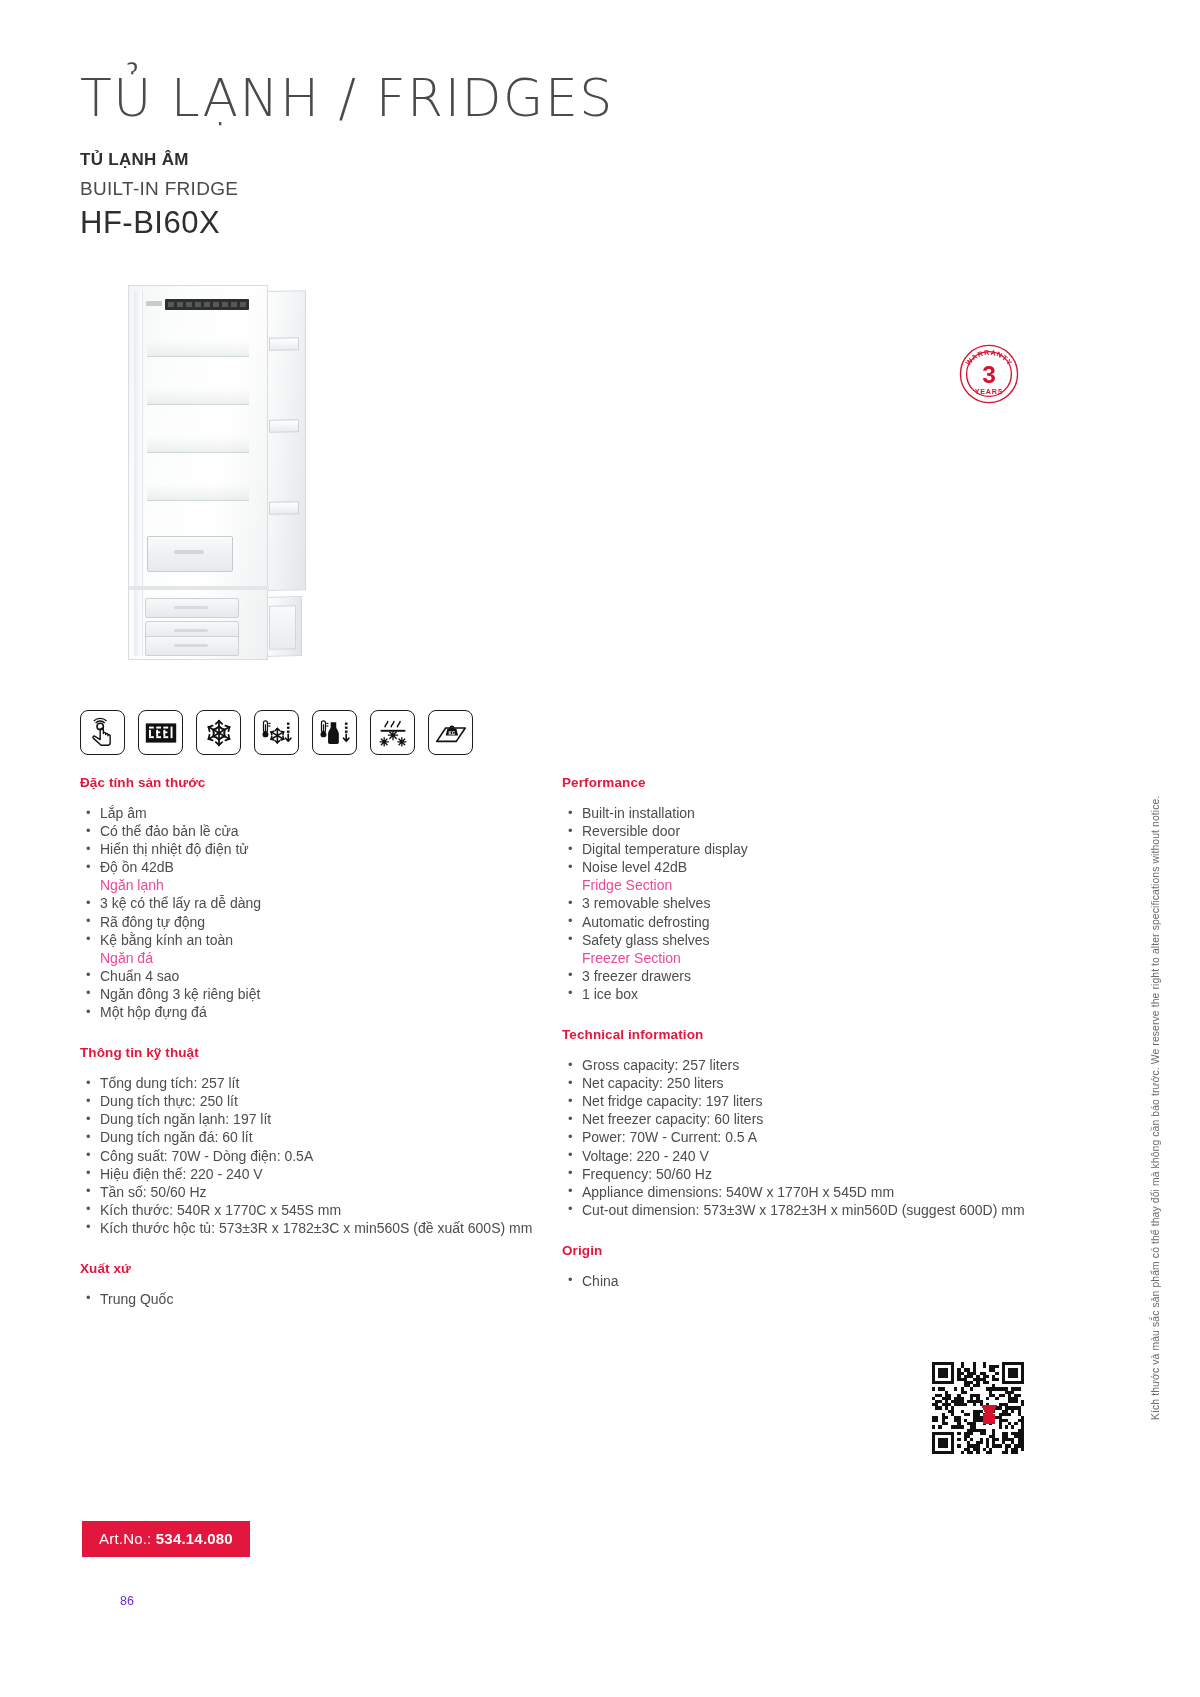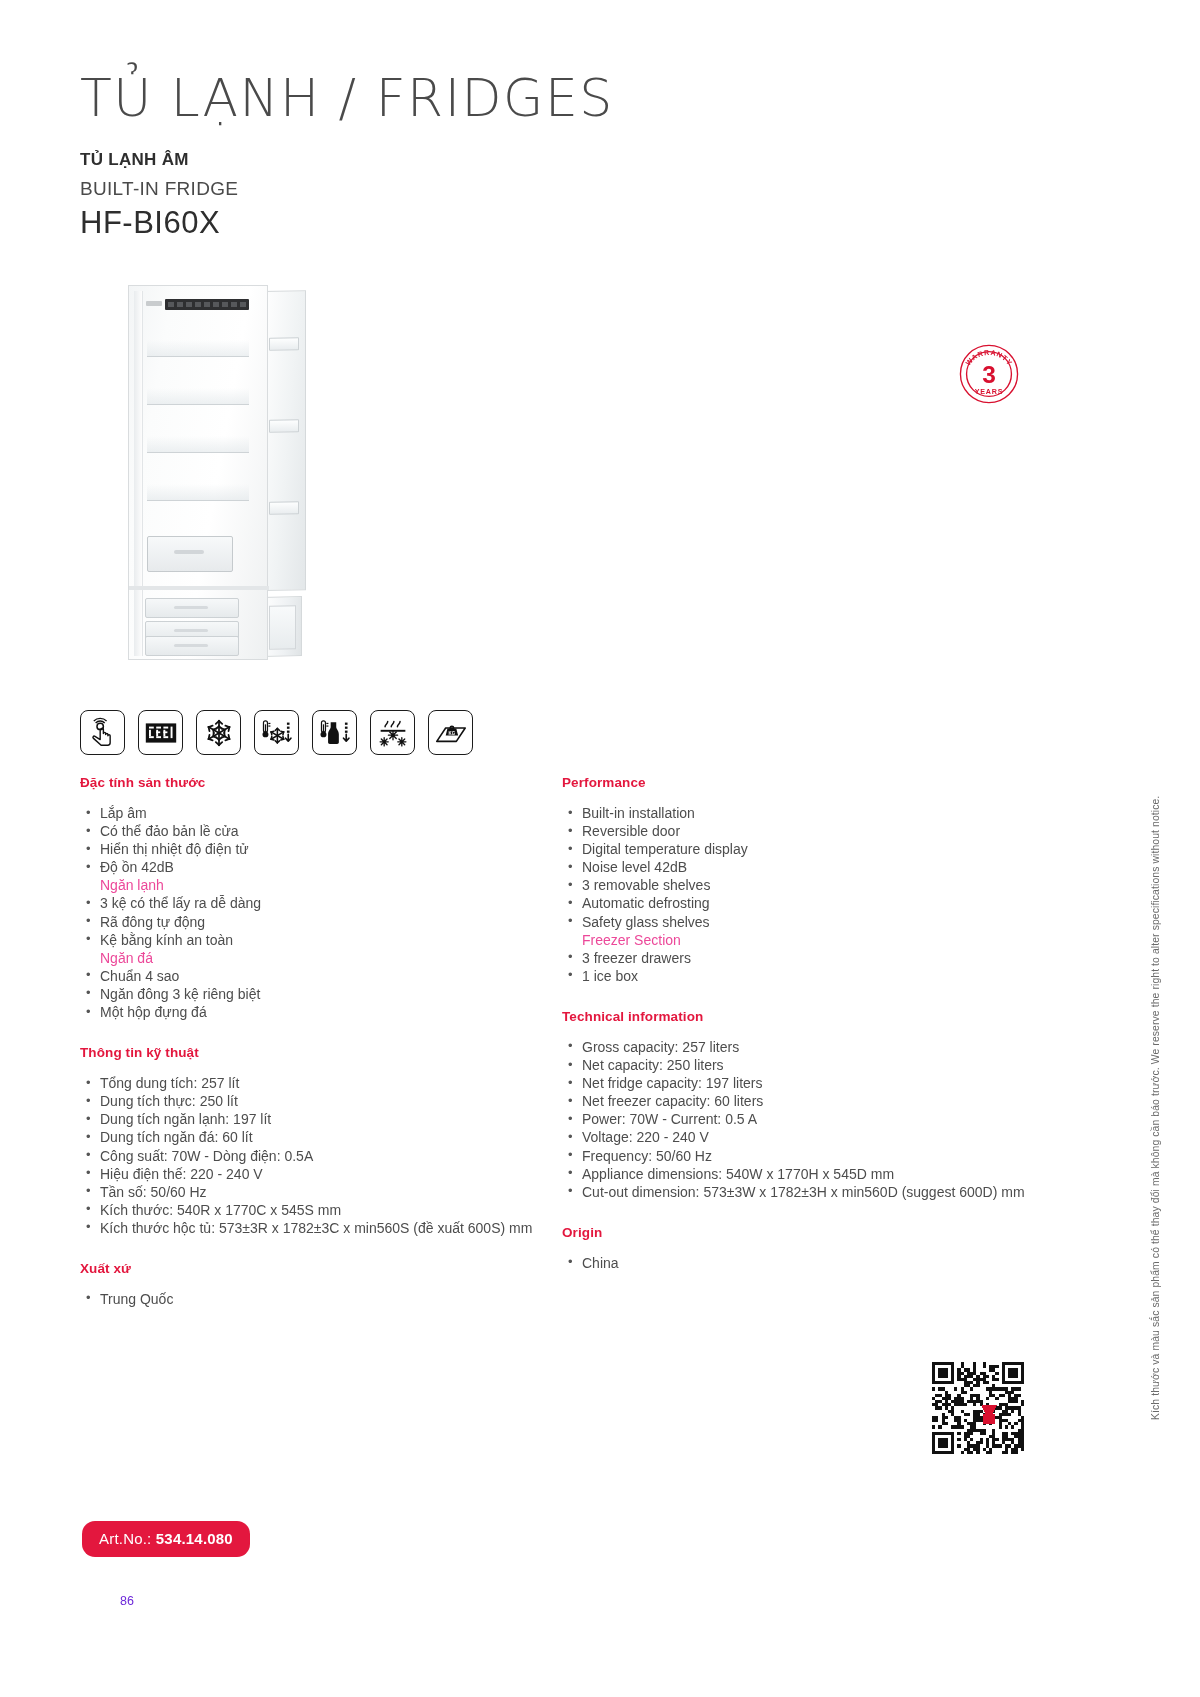--- a/index.html
+++ b/index.html
@@ -84,21 +84,21 @@
   ul.feat { list-style:none; margin:0 0 0 0; padding:0; }
   ul.feat li { position:relative; padding-left:20px; font-size:14px; line-height:18.1px;
     color:#4d4d4d; }
   ul.feat li.bulleted::before { content:"•"; position:absolute; left:6px; top:-0.5px;
     font-size:13px; color:#555; }
   ul.feat li.group { color:#ec4899; padding-left:20px; }
   ul.feat li.group::before { content:""; }
 
   
   .artno { position:absolute; left:82px; top:1521px; background:#e3173e; color:#fff;
-    padding:9px 17px 10px 17px; font-size:15px; letter-spacing:.2px;border-radius:13px; }
+    padding:9px 17px 10px 17px; font-size:15px; letter-spacing:.2px; }
   .artno .lbl { font-weight:400; }
   .artno .val { font-weight:bold; }
 
   
   .qr { position:absolute; left:932px; top:1362px; width:92px; height:92px; }
 
   
   .sidetext { position:absolute; left:1150px; top:800px; width:620px;
     transform-origin: left top; transform: rotate(-90deg) translate(-100%, 0);
     font-size:10.4px; color:#6a6a6a; white-space:nowrap; letter-spacing:.1px; }
@@ -391,20 +391,21 @@
       </ul>
   </div>
 
   <div class="col col-right">
     <div class="sec-head">Performance</div>
     <ul class="feat">
         <li class="bulleted">Built-in installation</li>
         <li class="bulleted">Reversible door</li>
         <li class="bulleted">Digital temperature display</li>
         <li class="bulleted">Noise level 42dB</li>
+        <li class="group">Fridge Section</li>
         <li class="bulleted">3 removable shelves</li>
         <li class="bulleted">Automatic defrosting</li>
         <li class="bulleted">Safety glass shelves</li>
         <li class="group">Freezer Section</li>
         <li class="bulleted">3 freezer drawers</li>
         <li class="bulleted">1 ice box</li>
       </ul>
     <div class="sec-head sub">Technical information</div>
     <ul class="feat">
         <li class="bulleted">Gross capacity: 257 liters</li>

